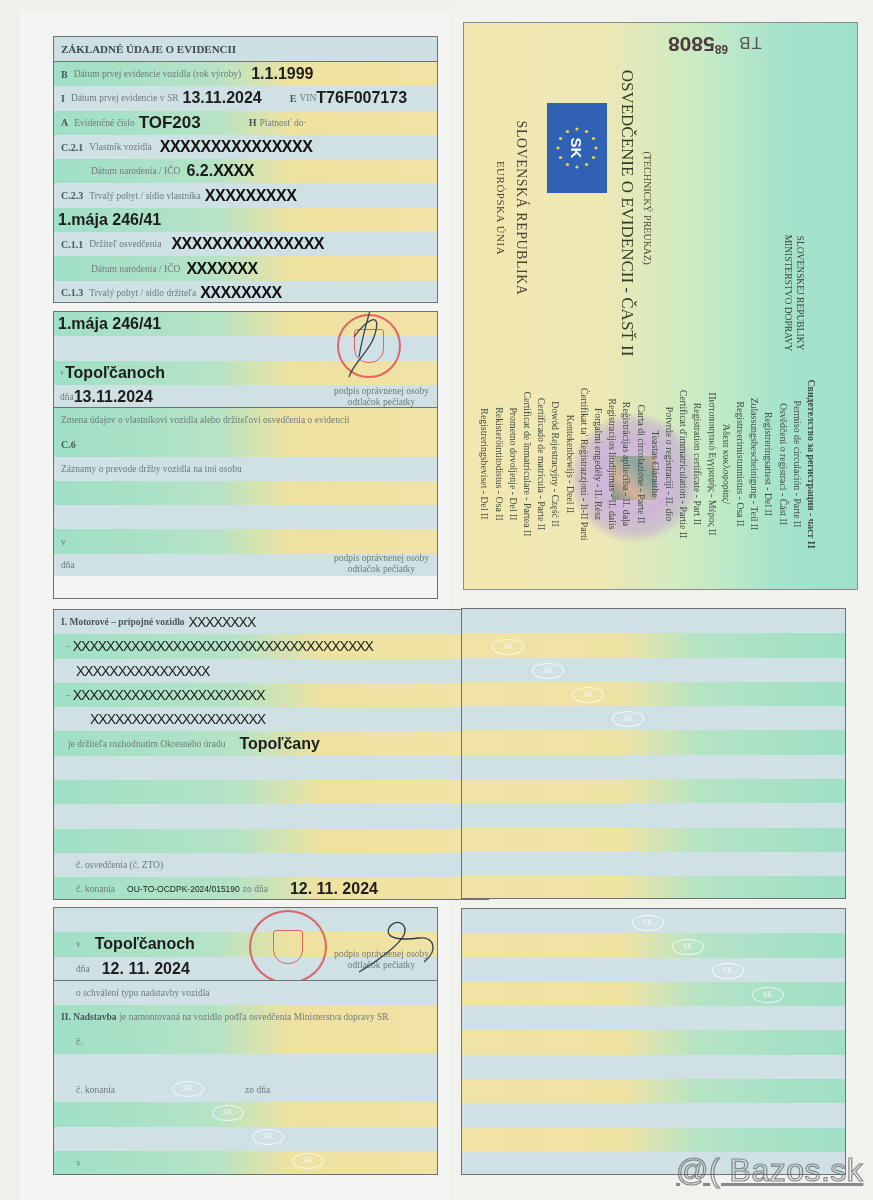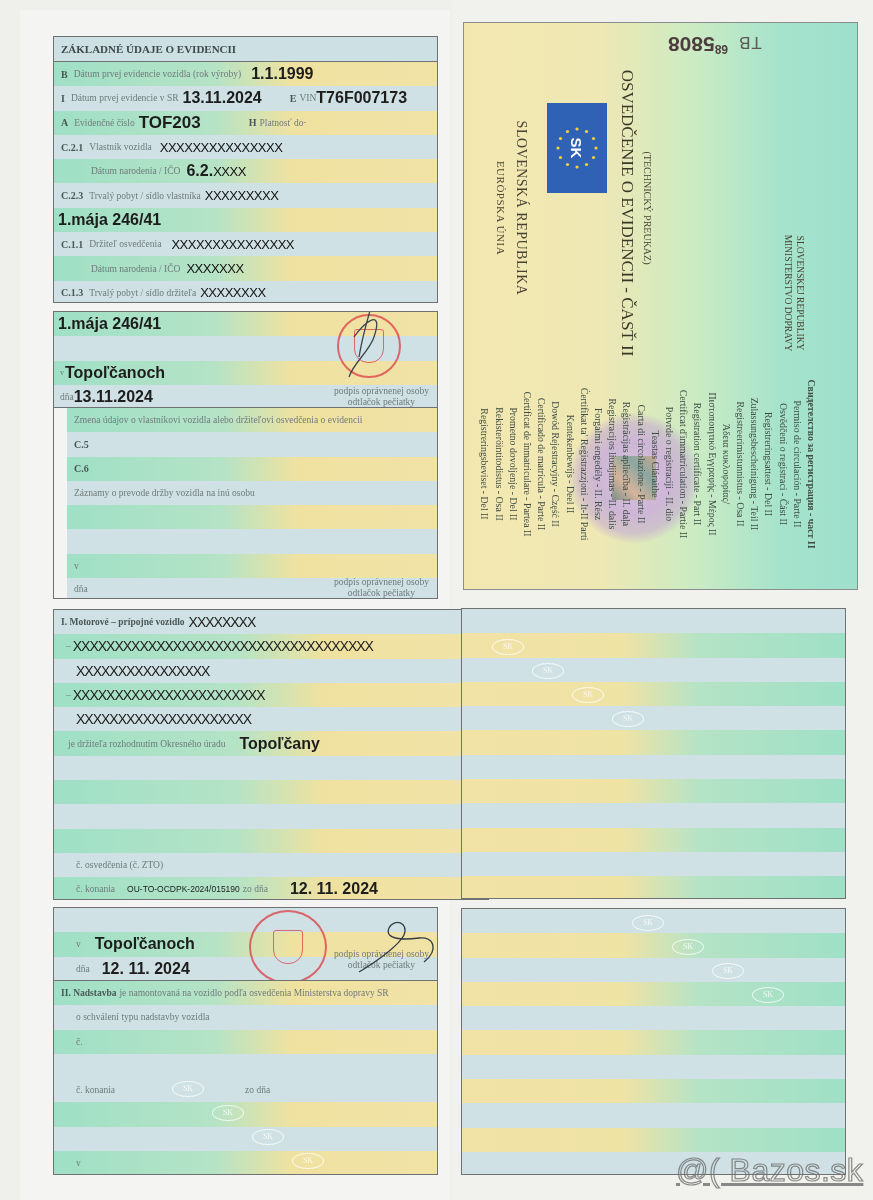--- a/index.html
+++ b/index.html
@@ -24,21 +24,21 @@
     font-size:9.5px; color:#6b7476;
   }
   .row.g { background:linear-gradient(90deg,#9fe0c6 0%,#b5e3c6 42%,#efe2a0 62%,#f1e2a6 100%); }
   .row.b { background:#cfe1e4; }
   .row.gr { background:linear-gradient(90deg,#f1e2a6 0%,#efe3a4 42%,#b5e3c6 62%,#9fe0c6 100%); }
   .row.hdr { background:#cde0e4; font-family:"Liberation Serif", serif; font-size:11px; font-weight:bold; color:#3e4a4c; border-bottom:1.5px solid #6f7272; }
   .code { font-family:"Liberation Serif", serif; font-weight:bold; color:#4b5658; margin-right:6px; font-size:10px; }
   .lbl { font-family:"Liberation Serif", serif; color:#6f7a7c; font-size:9.5px; }
   .val { font-weight:bold; color:#1d1d1d; font-size:16px; margin-left:4px; }
   .val.big { font-size:17px; }
-  .redact { font-weight:normal; color:#111; letter-spacing:-0.5px; font-size:13px; margin-left:4px; }
+  .redact { font-weight:bold; color:#111; letter-spacing:-0.5px; font-size:16px; margin-left:4px; }
   .redact.lg { font-size:14px; letter-spacing:-1px; font-weight:normal; color:#222; }
   .sig {
     position:absolute; right:8px; text-align:center;
     font-family:"Liberation Serif", serif; font-size:9.5px; color:#6f7a7c; line-height:11px;
   }
   .sk-mark {
     position:absolute; width:30px; height:14px; border:1px solid rgba(255,255,255,0.75);
     border-radius:50%; color:rgba(255,255,255,0.8); font-size:8px; text-align:center; line-height:14px;
     font-family:"Liberation Serif", serif;
   }
@@ -168,26 +168,23 @@
     </div>
   </div>
   <div class="stamp" style="left:283px;top:2px;width:60px;height:60px;">
     <div class="shield"></div>
   </div>
   <svg class="signature" style="left:270px;top:-45px;" width="80" height="120" viewBox="0 0 80 120">
     <path d="M20 25 C40 5,60 0,55 15 C50 30,40 60,35 90 M30 70 C40 55,60 40,50 70 C45 85,30 95,25 110" fill="none" stroke="#3a4652" stroke-width="1.3"></path>
   </svg>
 </div>
 
-<div class="panel" style="left:53px;top:407px;width:385px;height:192px;padding-left:13px;">
+<div class="panel" style="left:53px;top:407px;width:385px;height:192px;">
   <div class="row g">
     <span class="lbl">Zmena údajov o vlastníkovi vozidla alebo držiteľovi osvedčenia o evidencii</span>
-  </div>
-  <div class="row b">
-    <span class="code">C.5</span>
   </div>
   <div class="row g">
     <span class="code">C.6</span>
   </div>
   <div class="row b">
     <span class="lbl">Záznamy o prevode držby vozidla na inú osobu</span>
   </div>
   <div class="row g"></div>
   <div class="row b"></div>
   <div class="row g">
@@ -211,21 +208,21 @@
     <span class="lbl">–</span>
     <span class="redact lg" style="margin-left:2px">XXXXXXXXXXXXXXXXXXXXXXXXXXXXXXXXXXXX</span>
   </div>
   <div class="row b" style="padding-left:22px">
     <span class="redact lg" style="margin-left:0">XXXXXXXXXXXXXXXX</span>
   </div>
   <div class="row g" style="padding-left:12px">
     <span class="lbl">–</span>
     <span class="redact lg" style="margin-left:2px">XXXXXXXXXXXXXXXXXXXXXXX</span>
   </div>
-  <div class="row b" style="padding-left:22px">
+  <div class="row b" style="padding-left:36px">
     <span class="redact lg" style="margin-left:0">XXXXXXXXXXXXXXXXXXXXX</span>
   </div>
   <div class="row g" style="padding-left:14px">
     <span class="lbl">je držiteľa rozhodnutím Okresného úradu</span>
     <span class="val" style="margin-left:14px">Topoľčany</span>
   </div>
   <div class="row b"></div>
   <div class="row g"></div>
   <div class="row b"></div>
   <div class="row g"></div>
@@ -256,26 +253,26 @@
   </div>
   <div class="stamp" style="left:195px;top:2px;width:74px;height:70px;">
     <div class="shield"></div>
   </div>
   <svg class="signature" style="left:295px;top:2px;" width="90" height="70" viewBox="0 0 90 70">
     <path d="M10 62 C30 50,50 35,55 25 C60 12,45 8,40 18 C35 30,55 30,70 28 C85 26,90 40,75 52" fill="none" stroke="#333c46" stroke-width="1.3"></path>
   </svg>
 </div>
 
 <div class="panel" style="left:53px;top:980px;width:385px;height:195px;">
+  <div class="row b" style="padding-left:22px">
+    <span class="lbl">o schválení typu nadstavby vozidla</span>
+  </div>
   <div class="row g">
     <span class="code" style="margin-right:3px;font-size:9.5px">II. Nadstavba</span>
     <span class="lbl">je namontovaná na vozidlo podľa osvedčenia Ministerstva dopravy SR</span>
-  </div>
-  <div class="row b" style="padding-left:22px">
-    <span class="lbl">o schválení typu nadstavby vozidla</span>
   </div>
   <div class="row g" style="padding-left:22px">
     <span class="lbl">č.</span>
   </div>
   <div class="row b"></div>
   <div class="row g" style="padding-left:22px;background:#cfe1e4">
     <span class="lbl">č. konania</span>
     <span class="lbl" style="margin-left:130px">zo dňa</span>
   </div>
   <div class="row g"></div>

